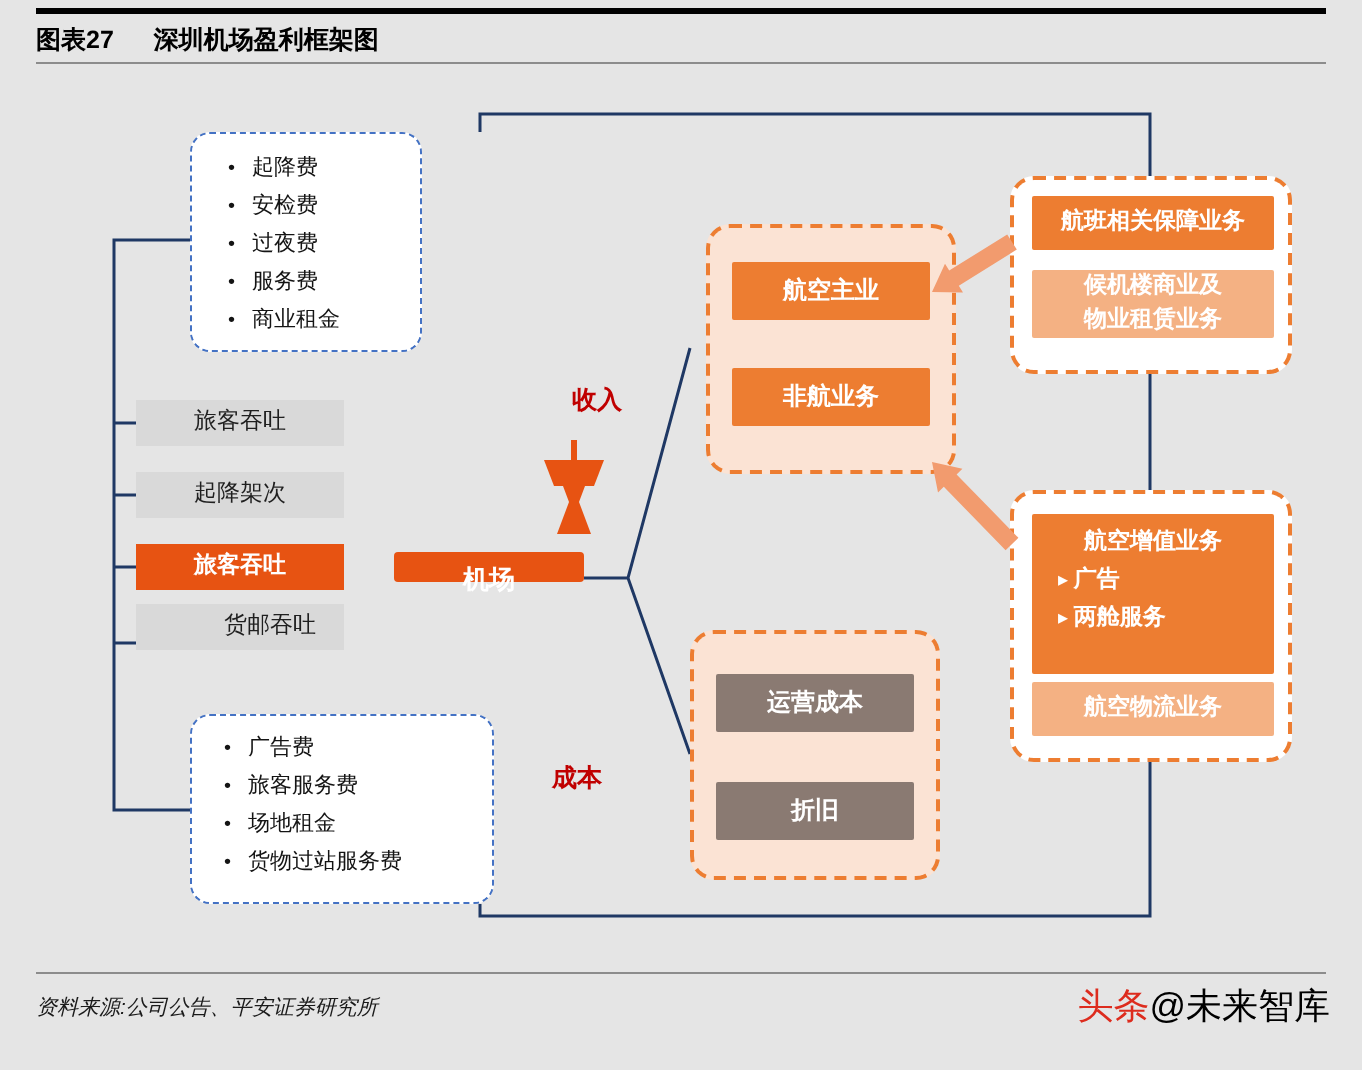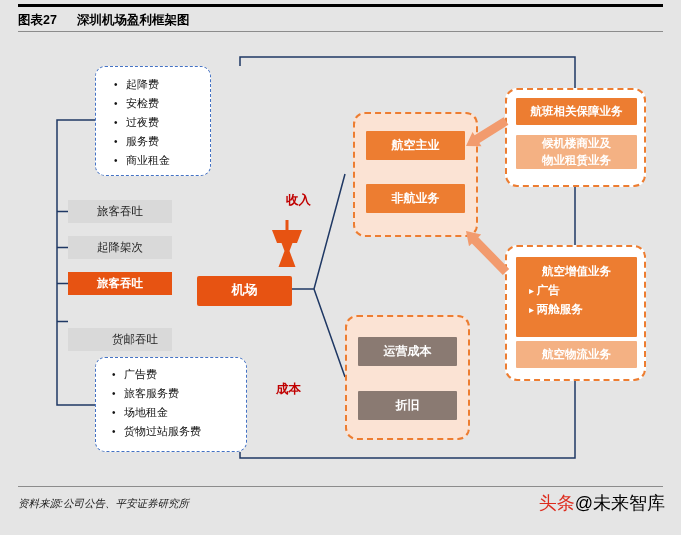--- a/index.html
+++ b/index.html
@@ -39,25 +39,25 @@
   
   .dashed-blue{border:1.6px dashed var(--c-blue);border-radius:10px;background:#fff;}
   .box-rev-fees{left:95px;top:66px;width:116px;height:110px;padding:8px 0 0 18px;}
   .box-cost-fees{left:95px;top:357px;width:152px;height:95px;padding:7px 0 0 16px;}
   .fee-item{font-size:11px;line-height:19px;color:#141414;white-space:nowrap;}
   .fee-item::before{content:"•";display:inline-block;width:12px;font-size:10px;color:#141414;}
 
   
   .metric{left:68px;width:104px;height:23px;line-height:23px;text-align:center;
           font-size:11.5px;background:var(--c-gray);color:#1f1f1f;}
-  .m0{top:200px;} .m1{top:236px;text-align:center;} .m2{top:272px;} .m3{top:328px;padding-left:30px;}
+  .m0{top:200px;} .m1{top:236px;text-align:center;} .m2{top:272px;} .m3{top:302px;padding-left:30px;}
   .metric.highlight{background:var(--c-deep);color:#fff;font-weight:bold;}
 
   
-  .airport-box{left:197px;top:276px;width:95px;height:30px;line-height:27px;text-align:center;
+  .airport-box{left:197px;top:276px;width:95px;height:15px;line-height:27px;text-align:center;
                background:var(--c-deep);color:#fff;font-weight:bold;font-size:13px;border-radius:2px;}
 
   
   .flow-label{color:var(--c-red);font-weight:bold;font-size:12.5px;}
   .label-income{left:286px;top:160px;margin-top:32px;}
   .label-cost{left:276px;top:381px;}
 
   
   .dashed-orange{border:2px dashed var(--c-mid);border-radius:12px;}
   .group-income{left:353px;top:112px;width:125px;height:125px;background:var(--c-peach);}

